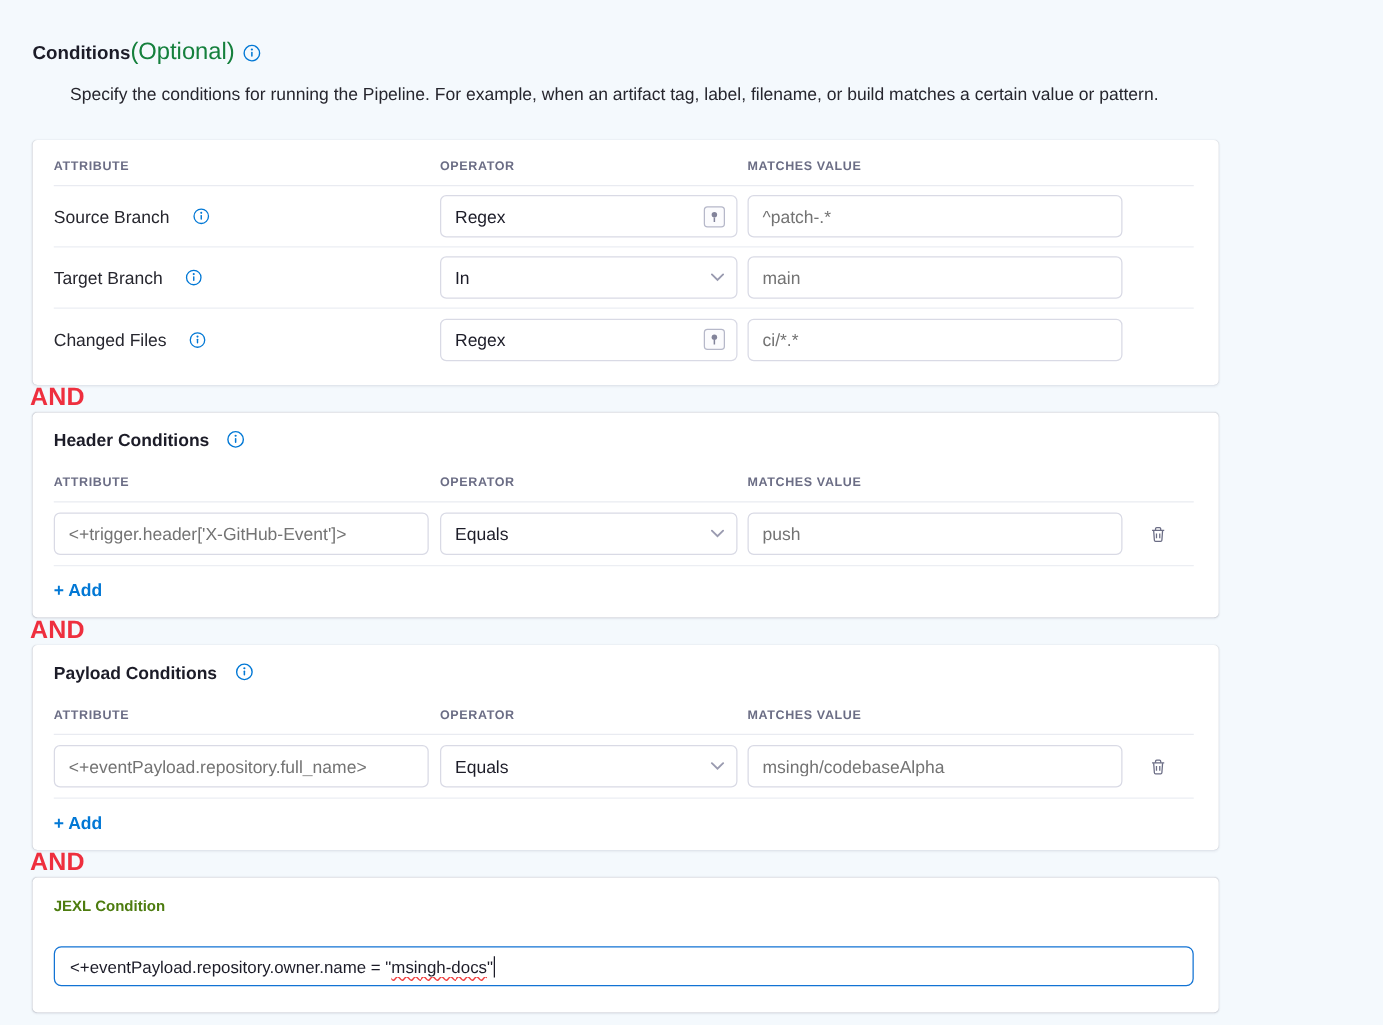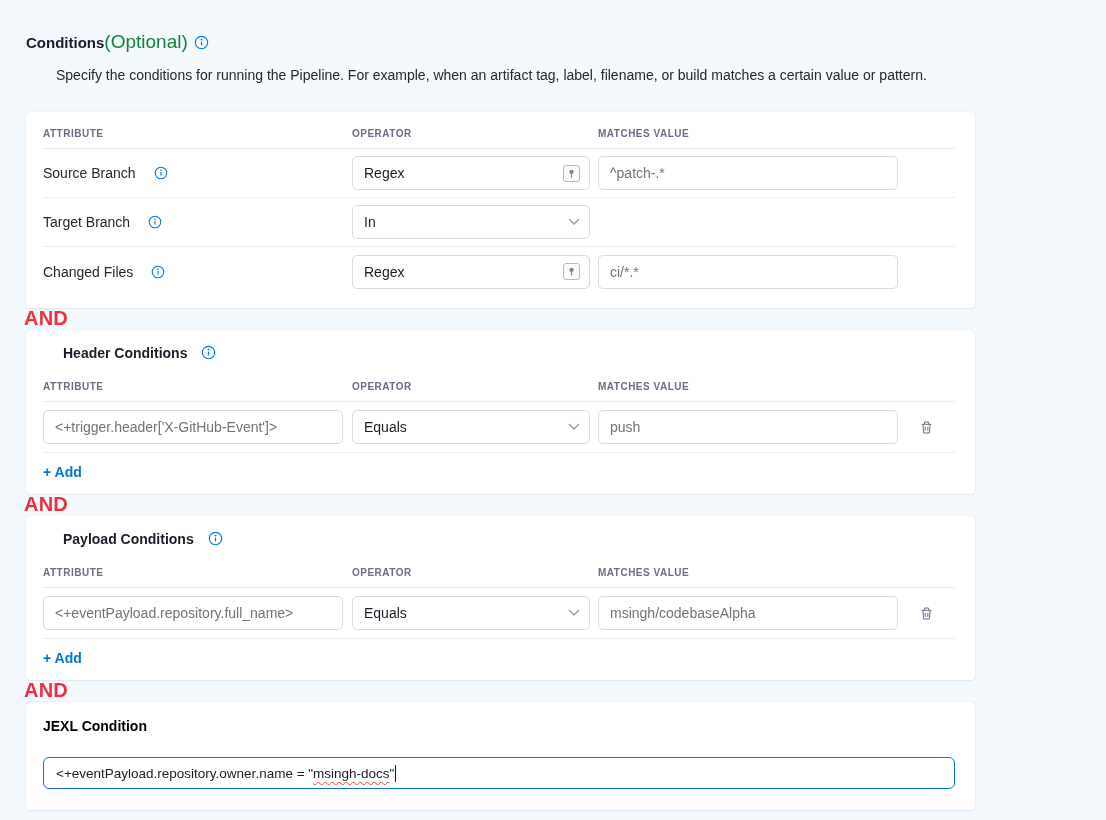--- a/index.html
+++ b/index.html
@@ -55,40 +55,40 @@
     font-family: "Liberation Sans", "DejaVu Sans", sans-serif; outline: none;
   }
   .attr-input { margin-right: 9px; }
 
   .pin-box {
     width: 17px; height: 17px; border: 1px solid #b6b8c9; border-radius: 3px;
     display: inline-flex; align-items: center; justify-content: center; background: #fbfbfd;
   }
 
   
-  .cc-title { display: flex; align-items: center; gap: 14px; height: 17px; margin-left: 20px; }
+  .cc-title { display: flex; gap: 14px; height: 17px; }
   .cc-title .t { font-size: 14px; font-weight: 700; color: #1c1c28; }
   .cc-head { margin-top: 20px; }
   .cc-row { display: flex; align-items: center; height: 51px; }
   .trash-btn {
     width: 26px; height: 26px; border: none; background: transparent; cursor: pointer;
     display: flex; align-items: center; justify-content: center; border-radius: 4px;
   }
   .add-row { height: 37px; display: flex; align-items: center; }
   .add-link { font-size: 14px; font-weight: 600; color: #0278d5; text-decoration: none; cursor: pointer; }
 
   
   .and-sep {
     height: 22px; line-height: 21px; margin-left: -2px;
     font-size: 20px; font-weight: 800; color: #ee2f3e; letter-spacing: 0.2px;
   }
 
   
   .jexl-card { padding: 16px 20px 21px 17px; }
-  .jexl-title { font-size: 14px; font-weight: 700; color: #000000; height: 17px; }
+  .jexl-title { font-size: 12px; font-weight: 700; color: #4d7c0f; height: 17px; }
   .jexl-input {
     margin-top: 22px; width: 912px; height: 32px;
     border: 1.5px solid #1273d4; border-radius: 6px; background: #fff;
     display: flex; align-items: center; padding: 0 12px;
     font-size: 13.5px; color: #1c1c28; white-space: pre;
   }
   .misspell {
     text-decoration-line: underline; text-decoration-style: wavy;
     text-decoration-color: #f03e3e; text-decoration-thickness: 1px;
     text-underline-offset: 3px;
@@ -158,20 +158,21 @@
           </span>
       </div>
       <div class="select">
         <span>In</span>
         <span>
             <svg width="12" height="8" viewBox="0 0 12 8">
               <path d="M1.5 1.5l4.5 4.5 4.5-4.5" fill="none" stroke="#9a9bb0" stroke-width="1.5" stroke-linecap="round"></path>
             </svg>
           </span>
       </div>
+      <input class="tinput" value="main" style="">
     </div>
 
     <div class="crow">
       <div class="attr-label">
         <span>Changed Files</span>
         <span>
             <svg width="14" height="14" viewBox="0 0 16 16">
               <circle cx="8" cy="8" r="6.6" fill="none" stroke="#0278d5" stroke-width="1.2"></circle>
               <rect x="7.35" y="6.8" width="1.3" height="4.3" rx="0.6" fill="#0278d5"></rect>
               <circle cx="8" cy="4.9" r="0.95" fill="#0278d5"></circle>

